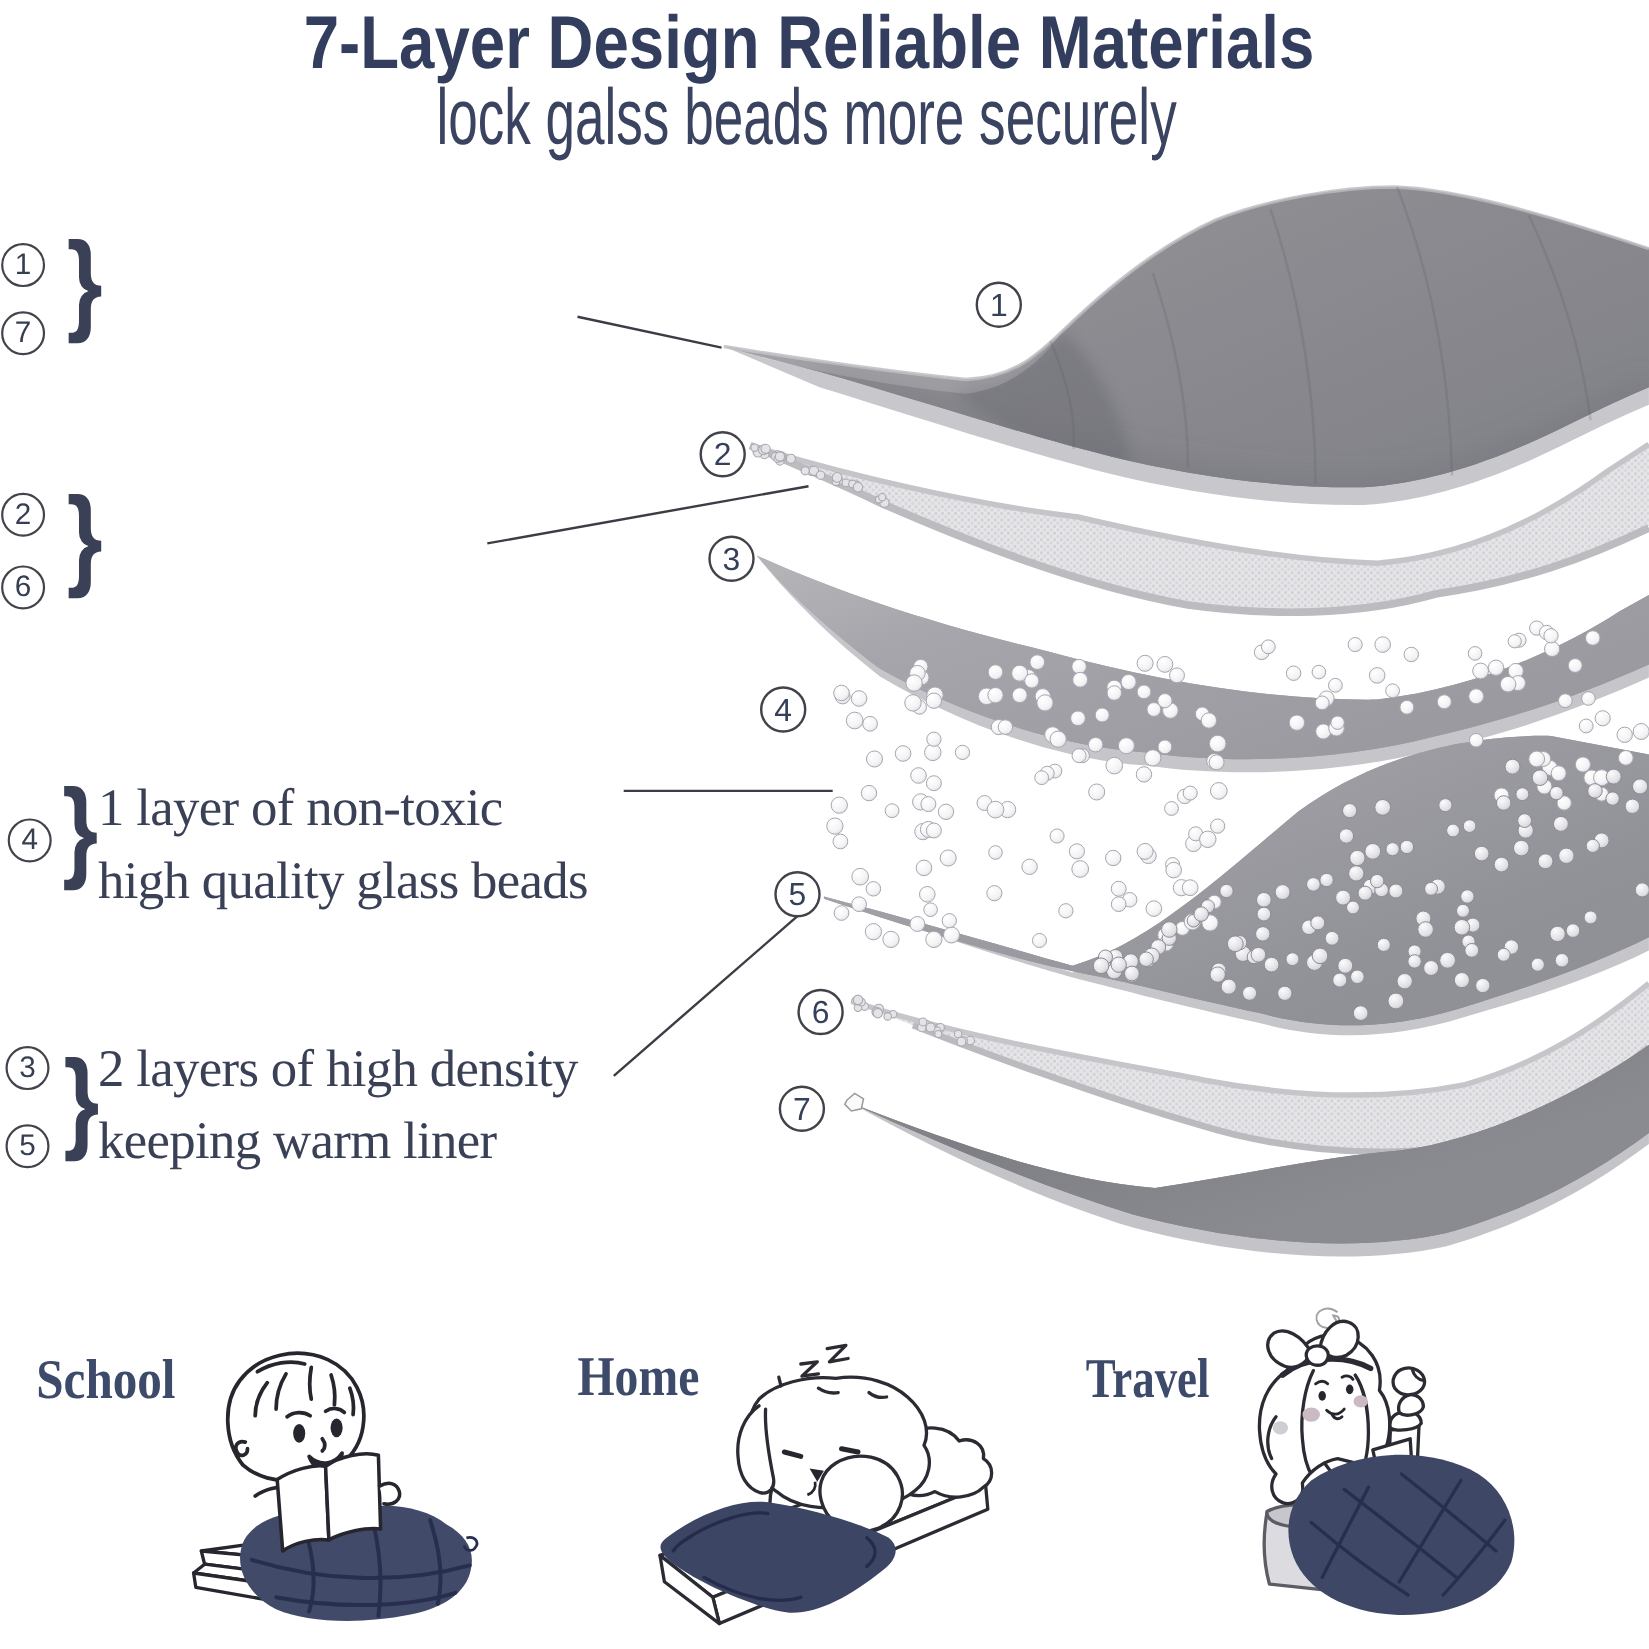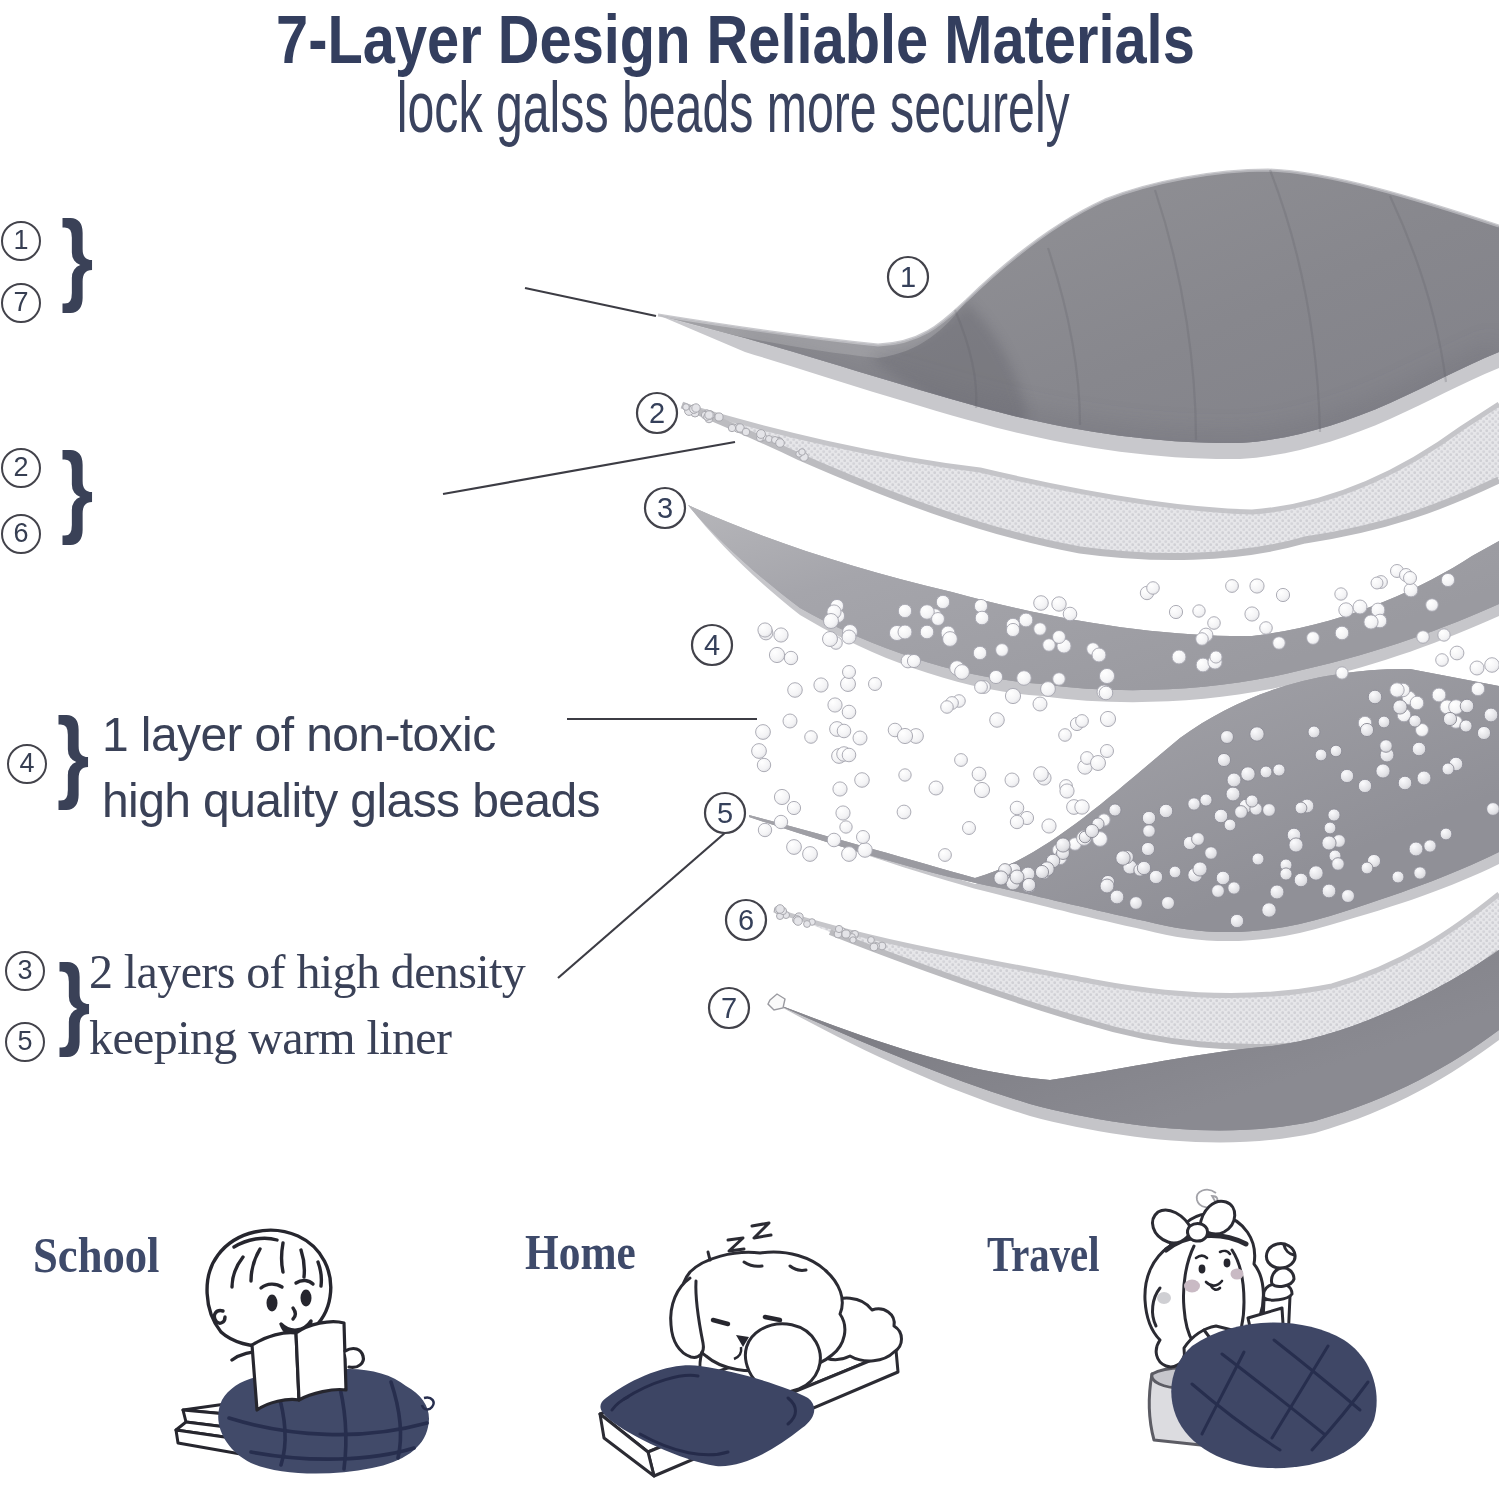--- a/index.html
+++ b/index.html
@@ -29,21 +29,21 @@
 <div class="cnum" style="left:1px;top:221px;">1</div>
 <div class="cnum" style="left:1px;top:283px;">7</div>
 <div class="brace" style="left:57px;top:227px;">}</div>
 
 <div class="cnum" style="left:1px;top:448px;">2</div>
 <div class="cnum" style="left:1px;top:514px;">6</div>
 <div class="brace" style="left:57px;top:459px;">}</div>
 
 <div class="cnum" style="left:7px;top:744px;">4</div>
 <div class="brace" style="left:53px;top:724px;">}</div>
-<div class="lbl" style="left:102px;top:702px;">1 layer of non-toxic<br>high quality glass beads</div>
+<div class="lbl" style="left:89px;top:702px;font-family:Liberation Serif, serif;">1 layer of non-toxic<br>high quality glass beads</div>
 
 <div class="cnum" style="left:5px;top:951px;">3</div>
 <div class="cnum" style="left:5px;top:1022px;">5</div>
 <div class="brace" style="left:54px;top:971px;">}</div>
 <div class="lbl" style="left:89px;top:939px;font-family:Liberation Serif, serif;">2 layers of high density<br>keeping warm liner</div>
 
 <div class="blabel" style="left:33px;top:1226px;transform:scaleX(0.875);">School</div>
 <div class="blabel" style="left:525px;top:1223px;transform:scaleX(0.85);">Home</div>
 <div class="blabel" style="left:987px;top:1225px;transform:scaleX(0.80);">Travel</div>
 <svg width="1499" height="1499" viewBox="0 0 1499 1499">

